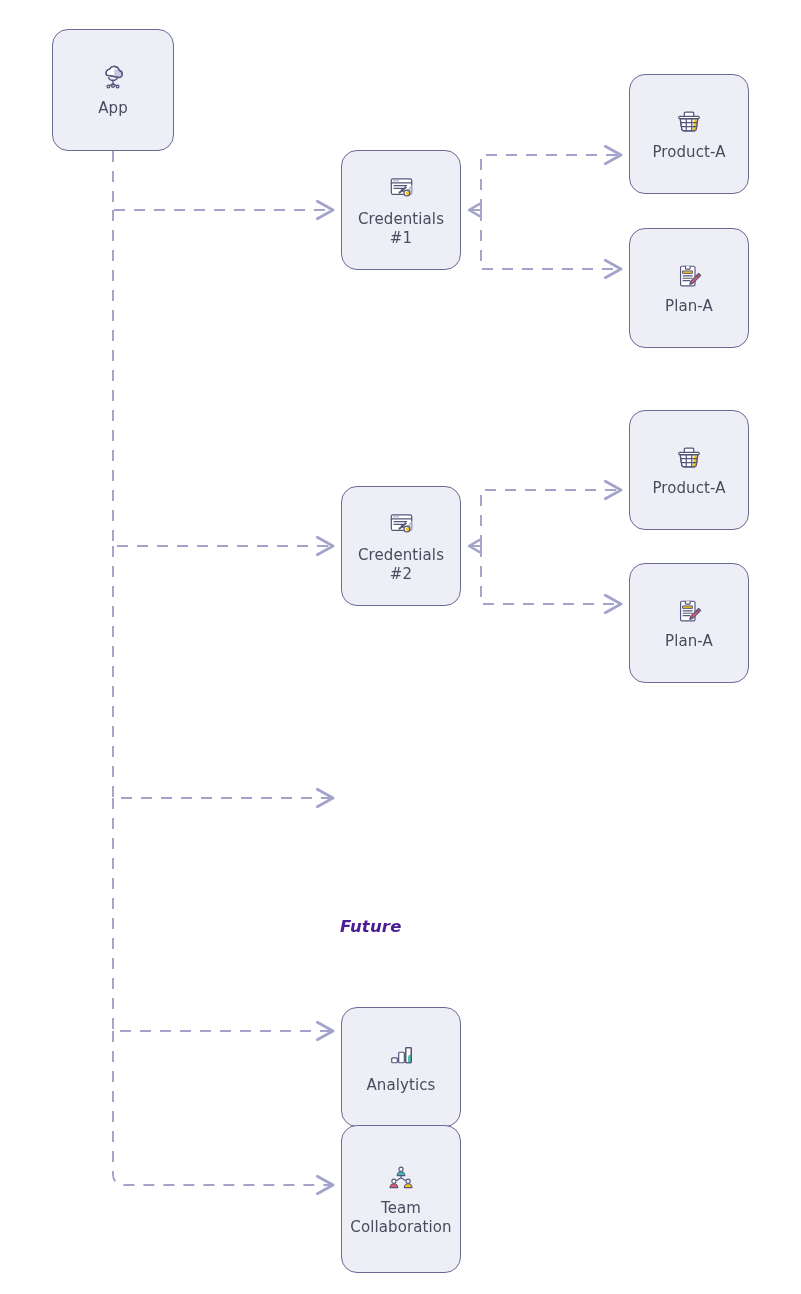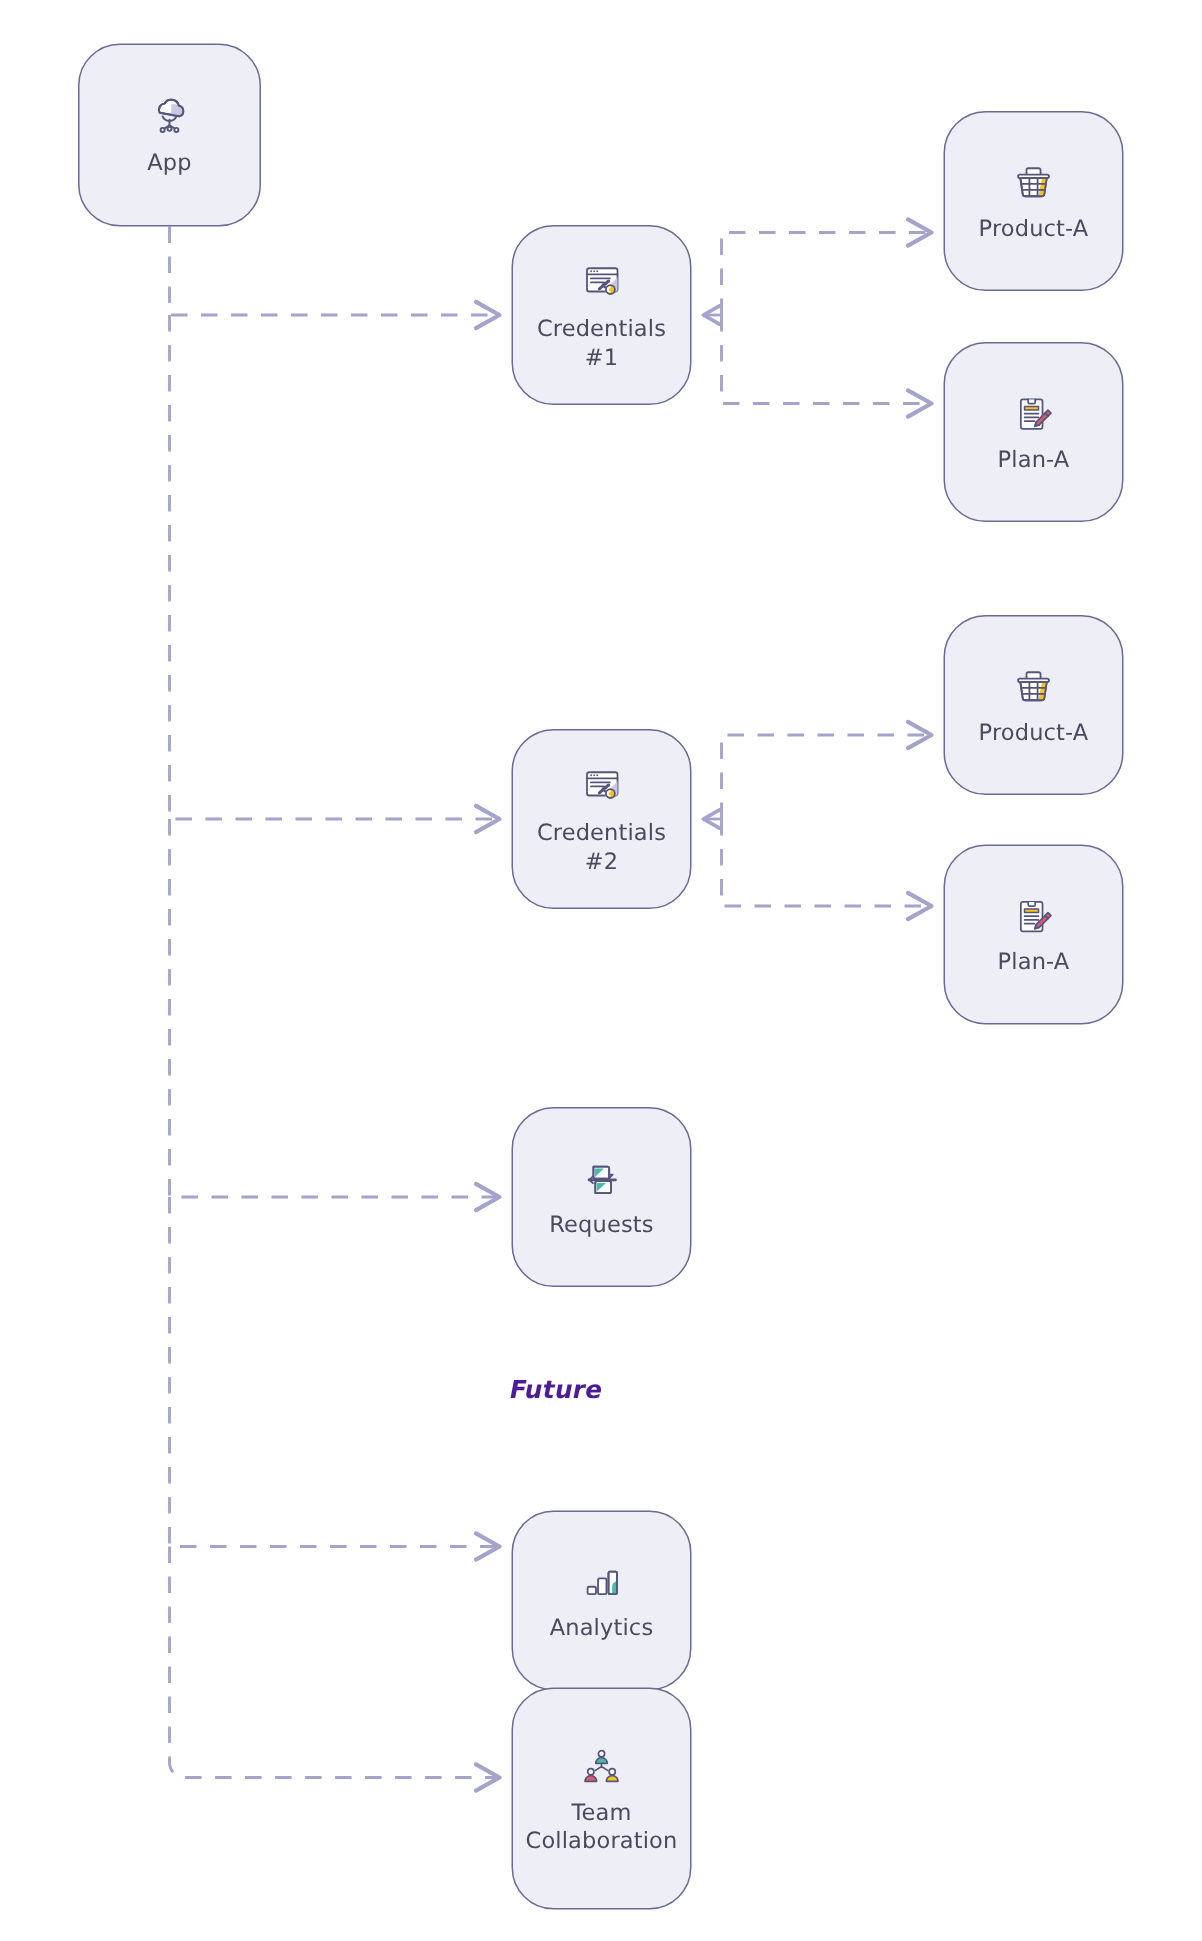--- a/index.html
+++ b/index.html
@@ -10,21 +10,21 @@
     overflow:hidden;
   }
   #canvas{position:relative;width:801px;height:1294px;}
   #wires{position:absolute;left:0;top:0;width:801px;height:1294px;pointer-events:none;}
 
   .node{
     position:absolute;
     box-sizing:border-box;
     background:#eeeef7;
     border:1.6px solid #6b6a96;
-    border-radius:28px;
+    border-radius:16px;
     display:flex;
     flex-direction:column;
     align-items:center;
     justify-content:center;
     gap:2px;
   }
   .node .ico{
     width:34px;height:34px;
     display:flex;align-items:center;justify-content:center;
     margin-bottom:2px;
@@ -190,36 +190,20 @@
         <rect x="9.6" y="10.6" width="10" height="2.6" fill="#f5c518" stroke="#56567c" stroke-width="1.05"></rect>
         <path d="M9.7,15.8 h9.8 M9.7,18.4 h9.8 M9.7,21 h7"></path>
         <path d="M26.3,13.3 l2.1,2.1 -8.4,8.4 -3,0.9 0.9,-3 z" fill="#e8596a" stroke="#56567c" stroke-width="1.25"></path>
         <path d="M24.2,15.4 l2.1,2.1"></path>
         <path d="M17.9,21.7 l-0.9,3 3,-0.9" fill="#6b6a96" stroke="#56567c" stroke-width="1.1"></path>
       </svg>
     </span>
     <span class="lbl">Plan-A</span>
   </div>
 
-  <div class="node" style="left:341px;top:738px;width:120px;height:120px;">
-    <span class="ico">
-      <svg viewBox="0 0 32 32" width="29" height="29" fill="none" stroke="#56567c" stroke-width="1.3" stroke-linecap="round" stroke-linejoin="round">
-        <path d="M9.5,6.4 h10.2 a1.4,1.4 0 0 1 1.4,1.4 v7.4 H10.9 a1.4,1.4 0 0 1 -1.4,-1.4 z" fill="#ffffff"></path>
-        <path d="M10.6,7.7 h6.6 l-6.6,6.2 z" fill="#3fbfa8" stroke="none"></path>
-        <path d="M9.5,6.4 h10.2 a1.4,1.4 0 0 1 1.4,1.4 v7.4 H10.9 a1.4,1.4 0 0 1 -1.4,-1.4 z"></path>
-        <path d="M21.1,12.2 h2.6 l-2.6,2.6 z" fill="#ffffff"></path>
-        <path d="M22.5,17 h-10.2 a1.4,1.4 0 0 0 -1.4,1.4 v7.4 h10.2 a1.4,1.4 0 0 0 1.4,-1.4 z" fill="#ffffff"></path>
-        <path d="M12.1,18.3 h6.6 l-6.6,6.2 z" fill="#3fbfa8" stroke="none"></path>
-        <path d="M22.5,17 h-10.2 a1.4,1.4 0 0 0 -1.4,1.4 v7.4 h10.2 a1.4,1.4 0 0 0 1.4,-1.4 z"></path>
-        <path d="M6.3,16.1 h19.4" stroke-width="2.1"></path>
-        <path d="M9.1,18.5 l-2.7,-2.4 2.7,-2.4" stroke-width="1.4"></path>
-      </svg>
-    </span>
-    <span class="lbl">Requests</span>
-  </div>
 
   <div class="section-label" style="left:340px;top:917px;">Future</div>
 
   <div class="node" style="left:341px;top:971px;width:120px;height:120px;margin-top:36px;">
     <span class="ico">
       <svg viewBox="0 0 32 32" width="29" height="29" fill="none" stroke="#56567c" stroke-width="1.35" stroke-linecap="round" stroke-linejoin="round">
         <rect x="5.2" y="18.6" width="6.2" height="5.4" rx="1" fill="#ffffff"></rect>
         <rect x="12.9" y="12.4" width="6.2" height="11.6" rx="1" fill="#ffffff"></rect>
         <rect x="20.6" y="7.4" width="6.2" height="16.6" rx="1" fill="#ffffff"></rect>
         <path d="M23.3,24 v-5.8 a3.4,3.4 0 0 1 3.5,-3.4 V24 z" fill="#3fbfa8" stroke="none"></path>

